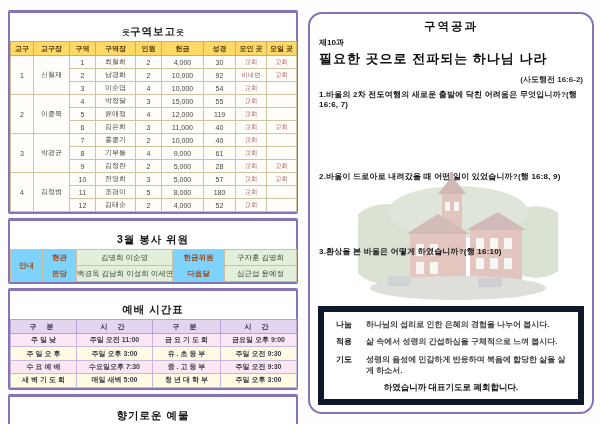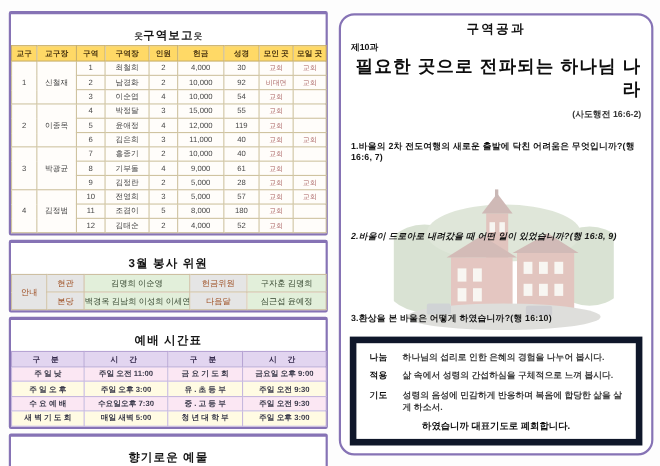--- a/index.html
+++ b/index.html
@@ -19,21 +19,21 @@
   
   .rpt{font-size:7px;}
   .rpt th{background:#ffd966;border:1px solid #c9b06a;color:#4a3510;font-size:7px;padding:1.5px 0;font-weight:bold;}
   .rpt td{border:1px solid #cfc3a0;text-align:center;color:#474747;padding:1px 0;background:#fffdfa;}
   .rpt td.grp{background:#fffdfa;color:#474747;}
   .rpt td.place{color:#a65c5c;font-size:6.3px;}
 
   
   .cmt{font-size:7.5px;}
   .cmt td{border:1px solid #cdbfa2;padding:2.5px 0;text-align:center;}
-  .cmt .lab{background:#e5e5e5;color:#9c4a1d;font-weight:normal;margin-left:25px;}
+  .cmt .lab{background:#7dd3fc;color:#9c4a1d;font-weight:bold;margin-left:25px;}
   .cmt .nm{background:#e2efda;color:#35462f;font-weight:normal;}
 
   
   .sch{font-size:7px;}
   .sch th{background:#e2d5f0;border:1px solid #b7a4d4;color:#33284a;padding:1.5px 0;letter-spacing:4px;font-weight:bold;}
   .sch td{border:1px solid #c7b8dd;text-align:center;color:#3a3a4a;padding:1.2px 0;font-weight:bold;}
   .sch tr.alt-a td{background:#fbe7f3;}
   .sch tr.alt-b td{background:#fffbe3;}
 
   
@@ -41,25 +41,25 @@
   .off td{border:1px solid #d8cdbb;vertical-align:middle;}
   .off .lab{background:#fde9f0;color:#a04848;font-weight:bold;text-align:center;letter-spacing:1px;}
   .off .nm{color:#6e6052;text-align:left;padding:1.5px 4px;white-space:normal;line-height:9.6px;font-weight:bold;}
 
   
   .page-right{position:absolute;left:308px;top:12px;width:286px;height:402px;
               border:2px solid #8673b5;border-radius:14px;background:#fff;box-sizing:border-box;
               padding:5px 9px;}
   .r-header{text-align:center;font-weight:bold;font-size:11.5px;color:#111;letter-spacing:2px;}
   .r-lesson{font-weight:bold;font-size:8px;color:#111;margin-top:3px;}
-  .r-title{text-align:right;font-weight:bold;font-size:16px;color:#0d0d0d;letter-spacing:1px;margin-top:2px;}
+  .r-title{text-align:left;font-weight:bold;font-size:13px;color:#0d0d0d;letter-spacing:1px;margin-top:2px;}
   .r-scripture{text-align:right;font-size:8px;color:#333;margin-top:6px;font-weight:bold;}
   .q{font-size:8px;font-weight:bold;color:#151515;position:relative;z-index:2;letter-spacing:0.2px;}
-  .q1{margin-top:18px;}
-  .q2{margin-top:62px;font-style:italic;}
+  .q1{margin-top:4px;}
+  .q2{margin-top:62px;}
   .q3{margin-top:64px;}
 
   .watermark{position:absolute;left:48px;top:158px;z-index:1;opacity:0.32;filter:blur(0.7px);}
 
   .r-footer{position:absolute;left:8px;right:8px;bottom:7px;border:6px solid #0f172a;
             background:rgba(255,255,255,0.75);padding:7px 12px 5px;z-index:2;}
   .fr{display:flex;margin-bottom:6.5px;font-size:8px;}
   .fr .fl{font-weight:bold;color:#111;width:30px;flex:0 0 30px;}
   .fr .ft{color:#3c3c3c;font-weight:bold;}
   .closing{text-align:center;font-weight:bold;font-size:8.5px;color:#111;margin-top:1px;}

